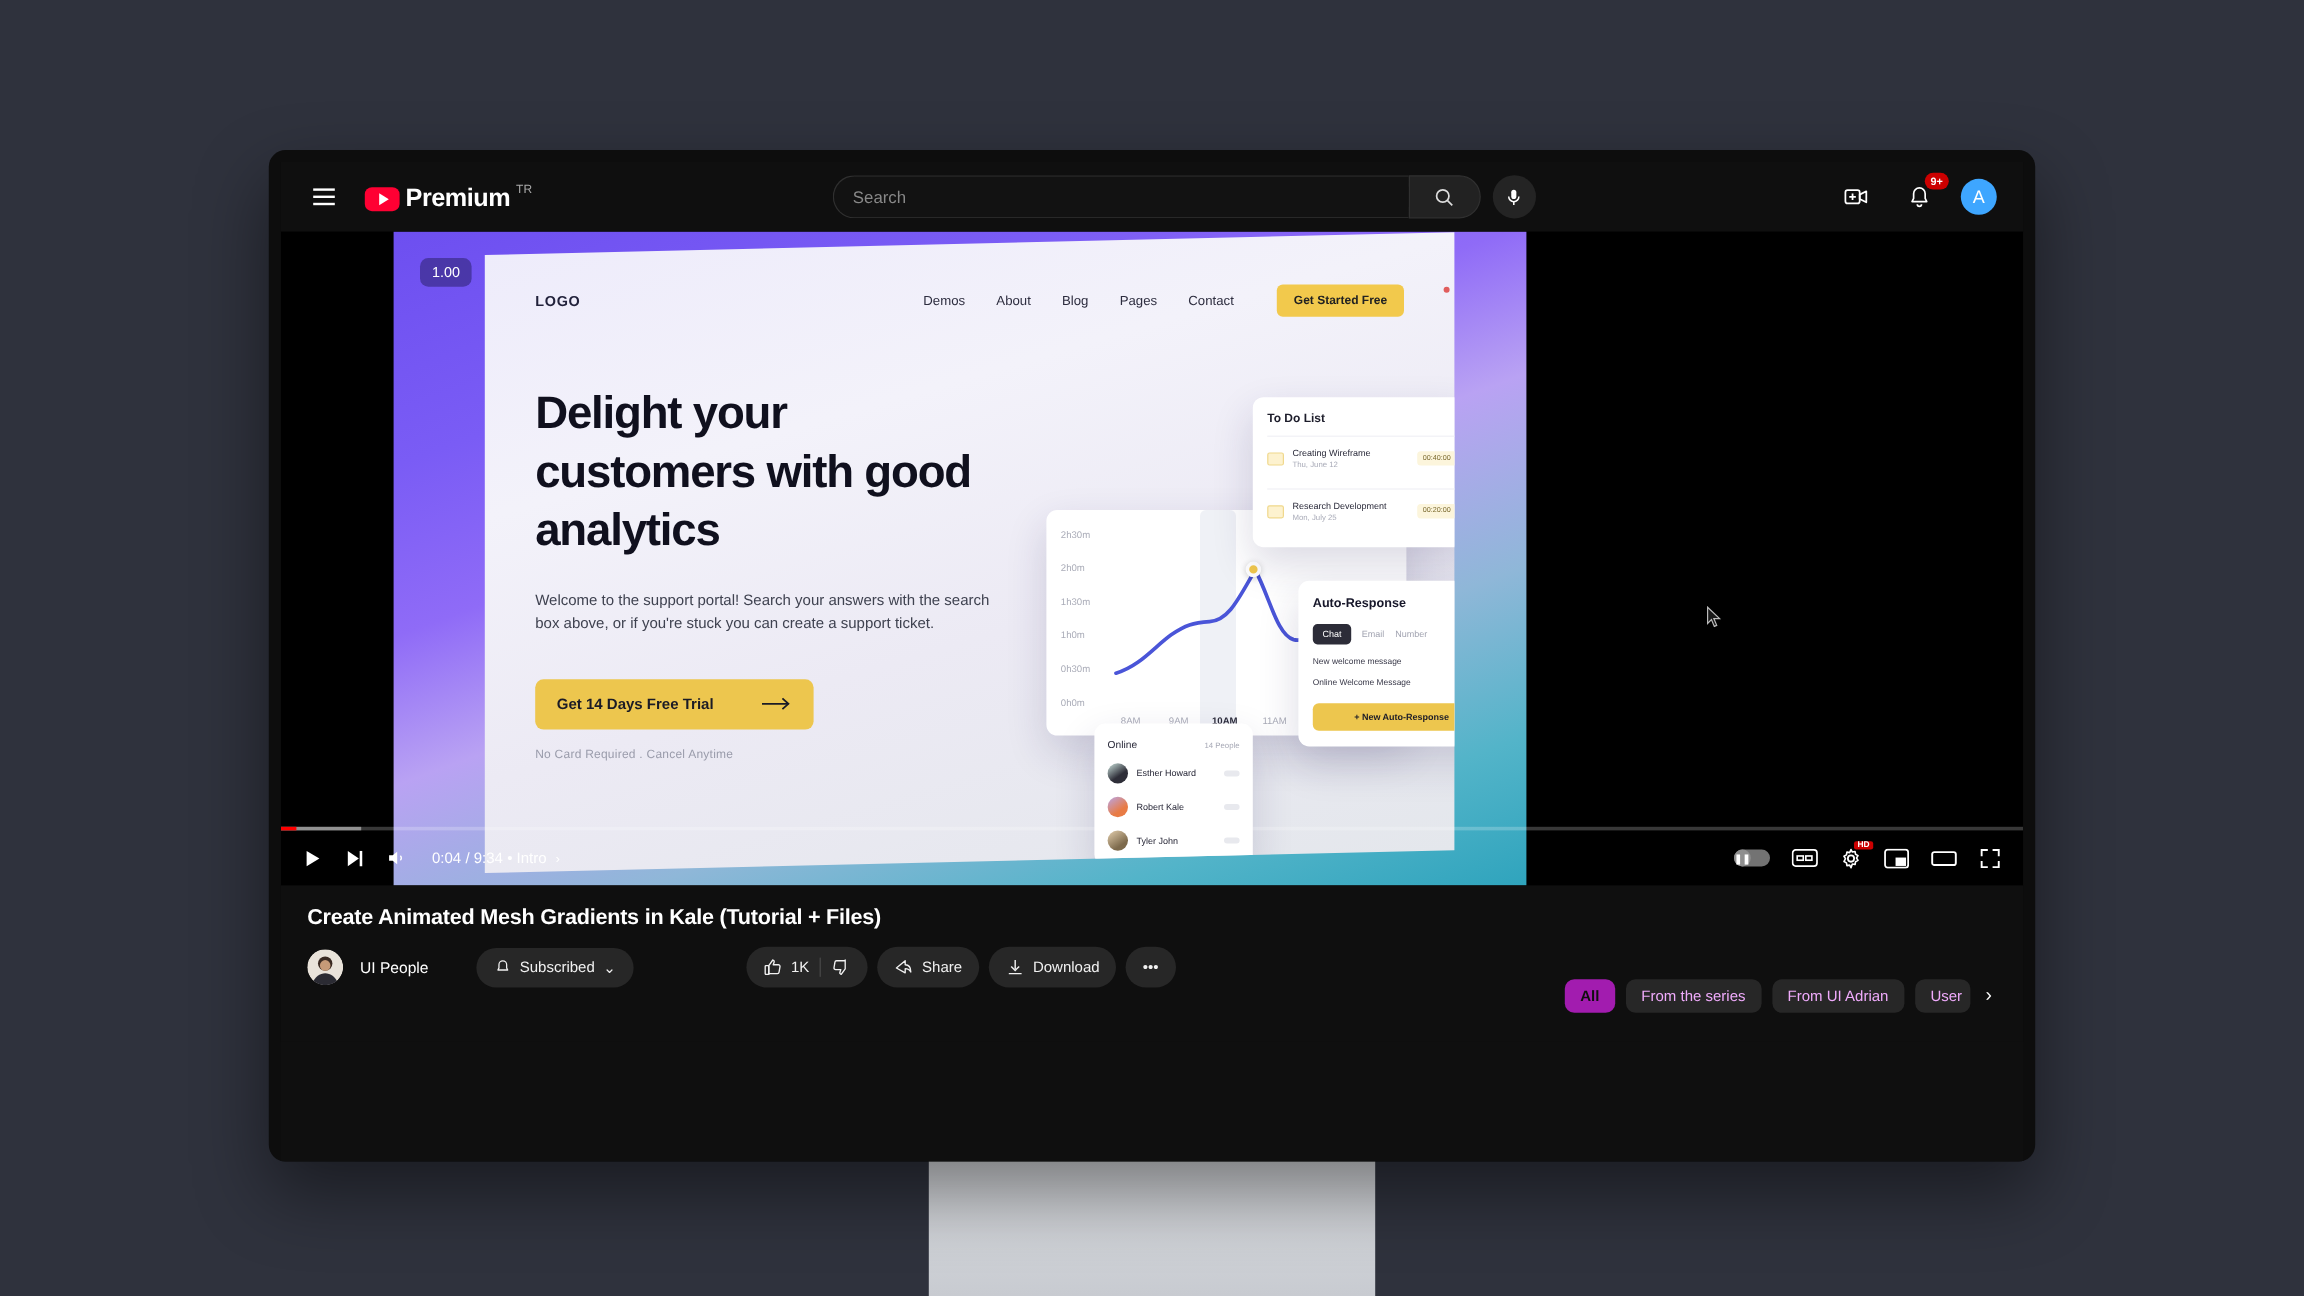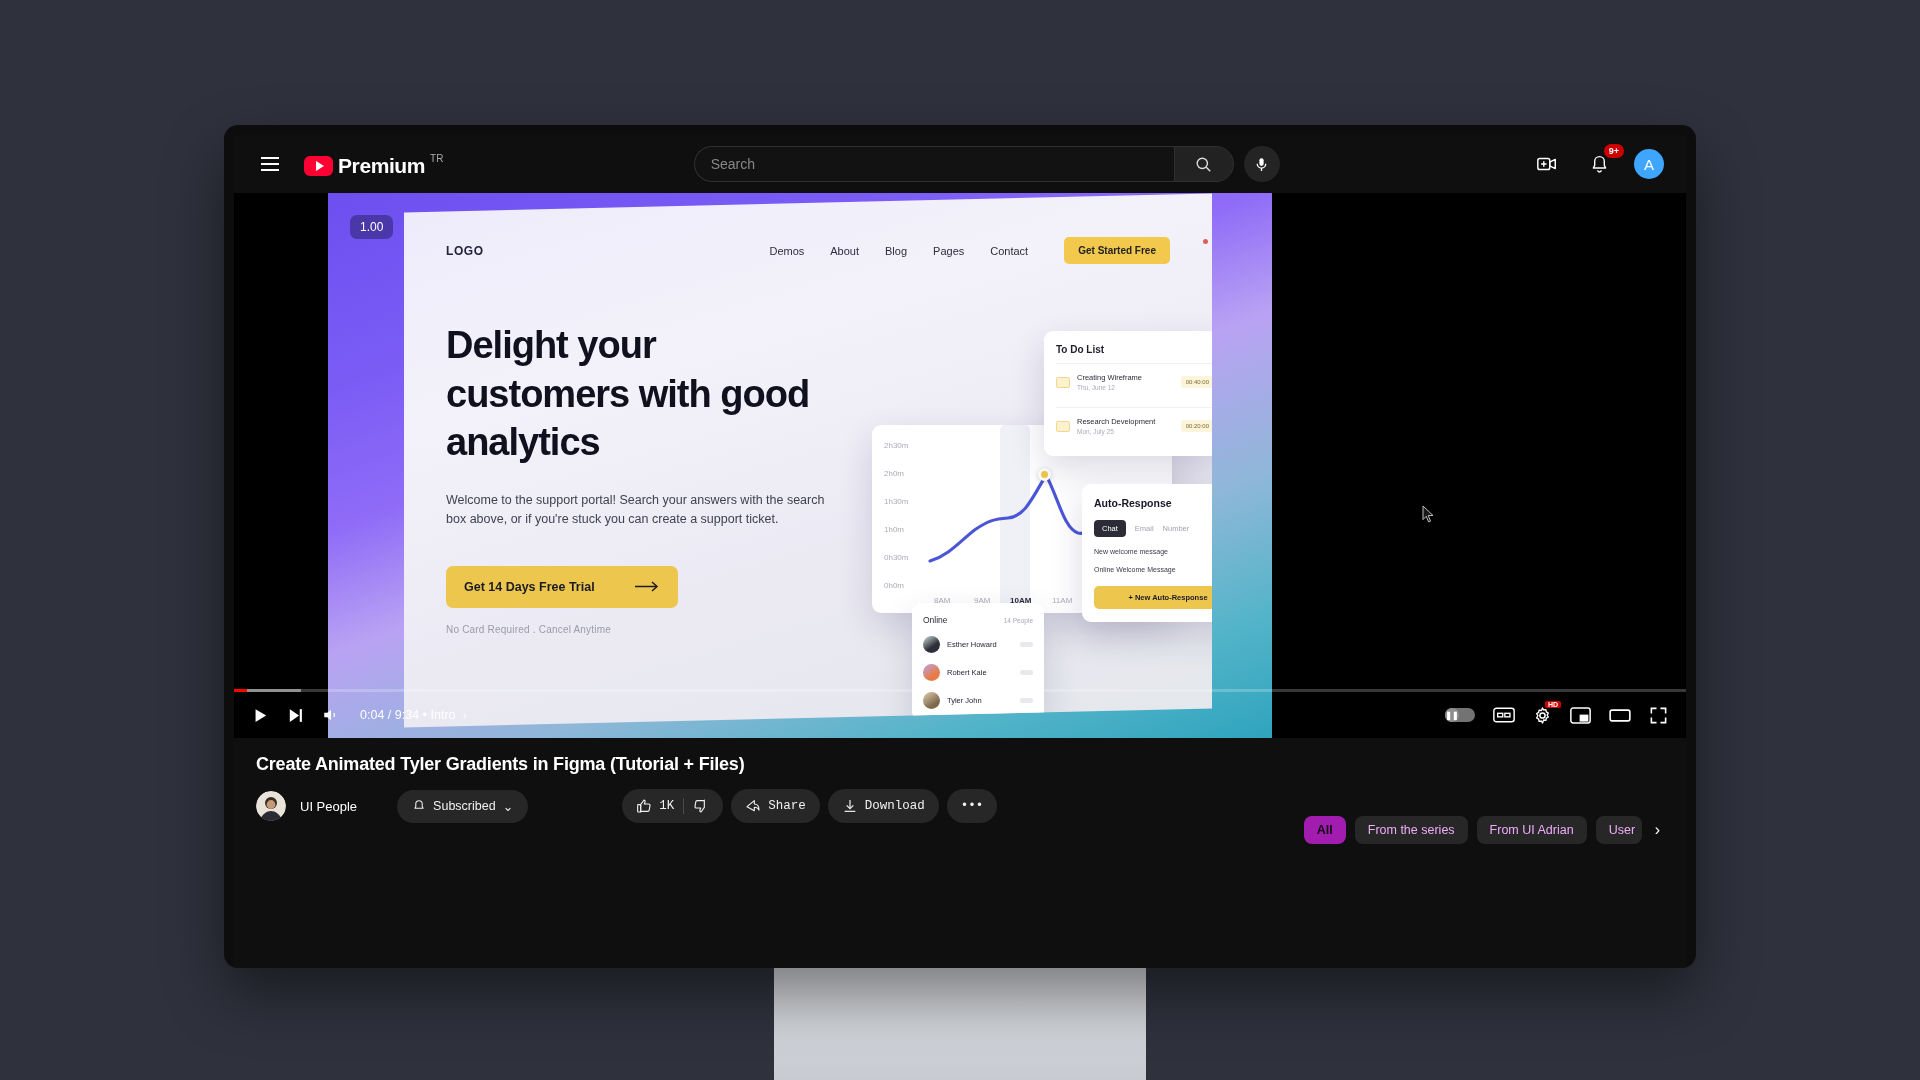--- a/index.html
+++ b/index.html
@@ -196,21 +196,21 @@
   .video-title { color: #fff; font-size: 18px; font-weight: bold; letter-spacing: -.2px; }
   .meta-row { display: flex; align-items: center; margin-top: 14px; gap: 14px; }
   .ch-avatar { width: 30px; height: 30px; border-radius: 50%; overflow: hidden; flex: none; }
   .ch-name { color: #fff; font-size: 13px; }
   .subscribed {
     margin-left: 26px; background: #272727; color: #f1f1f1; font-size: 12.5px;
     border-radius: 18px; padding: 9px 15px; display: flex; align-items: center; gap: 7px; cursor: pointer;
   }
   .actions { display: flex; gap: 8px; margin-left: 80px; }
   .pill { background: #272727; color: #f1f1f1; font-size: 12.5px; border-radius: 18px;
-    padding: 9px 14px; display: flex; align-items: center; gap: 7px; cursor: pointer; white-space: nowrap; font-family: Liberation Mono, monospace; }
+    padding: 9px 14px; display: flex; align-items: center; gap: 7px; cursor: pointer; white-space: nowrap; }
   .pill .divider { width: 1px; height: 16px; background: #4a4a4a; margin: 0 2px; }
 
   .chips { position: absolute; right: 22px; top: 78px; display: flex; align-items: center; gap: 9px; }
   .chip { background: #272727; color: #f0abfc; font-size: 12.5px; border-radius: 8px;
     padding: 7px 13px; cursor: pointer; white-space: nowrap; }
   .chip.active { background: #a21caf; color: #0f0f0f; font-weight: bold; }
   .chip.clip { max-width: 46px; overflow: hidden; }
   .chip-arrow { color: #fff; font-size: 16px; cursor: pointer; padding: 0 4px; }
 </style>
 </head>
@@ -472,21 +472,21 @@
           </div>
           <div class="ctrl">
             <svg width="19" height="19" viewBox="0 0 24 24">
               <path d="M3 8.5V3h5.5M15.5 3H21v5.5M21 15.5V21h-5.5M8.5 21H3v-5.5" fill="none" stroke="#fff" stroke-width="2" stroke-linecap="square"></path>
             </svg>
           </div>
         </div>
       </div>
 
       <div class="below">
-        <div class="video-title">Create Animated Tyler Gradients in Figma (Tutorial + Files)</div>
+        <div class="video-title">Create Animated Mesh Gradients in Kale (Tutorial + Files)</div>
 
         <div class="meta-row">
           <div class="ch-avatar">
             <svg width="30" height="30" viewBox="0 0 30 30">
               <circle cx="15" cy="15" r="15" fill="#e9e3da"></circle>
               <circle cx="15" cy="12" r="6" fill="#3a2a22"></circle>
               <circle cx="15" cy="13.5" r="4.4" fill="#c69a78"></circle>
               <path d="M4 30c1.5-7 7-10 11-10s9.5 3 11 10z" fill="#2b2b33"></path>
             </svg>
           </div>

